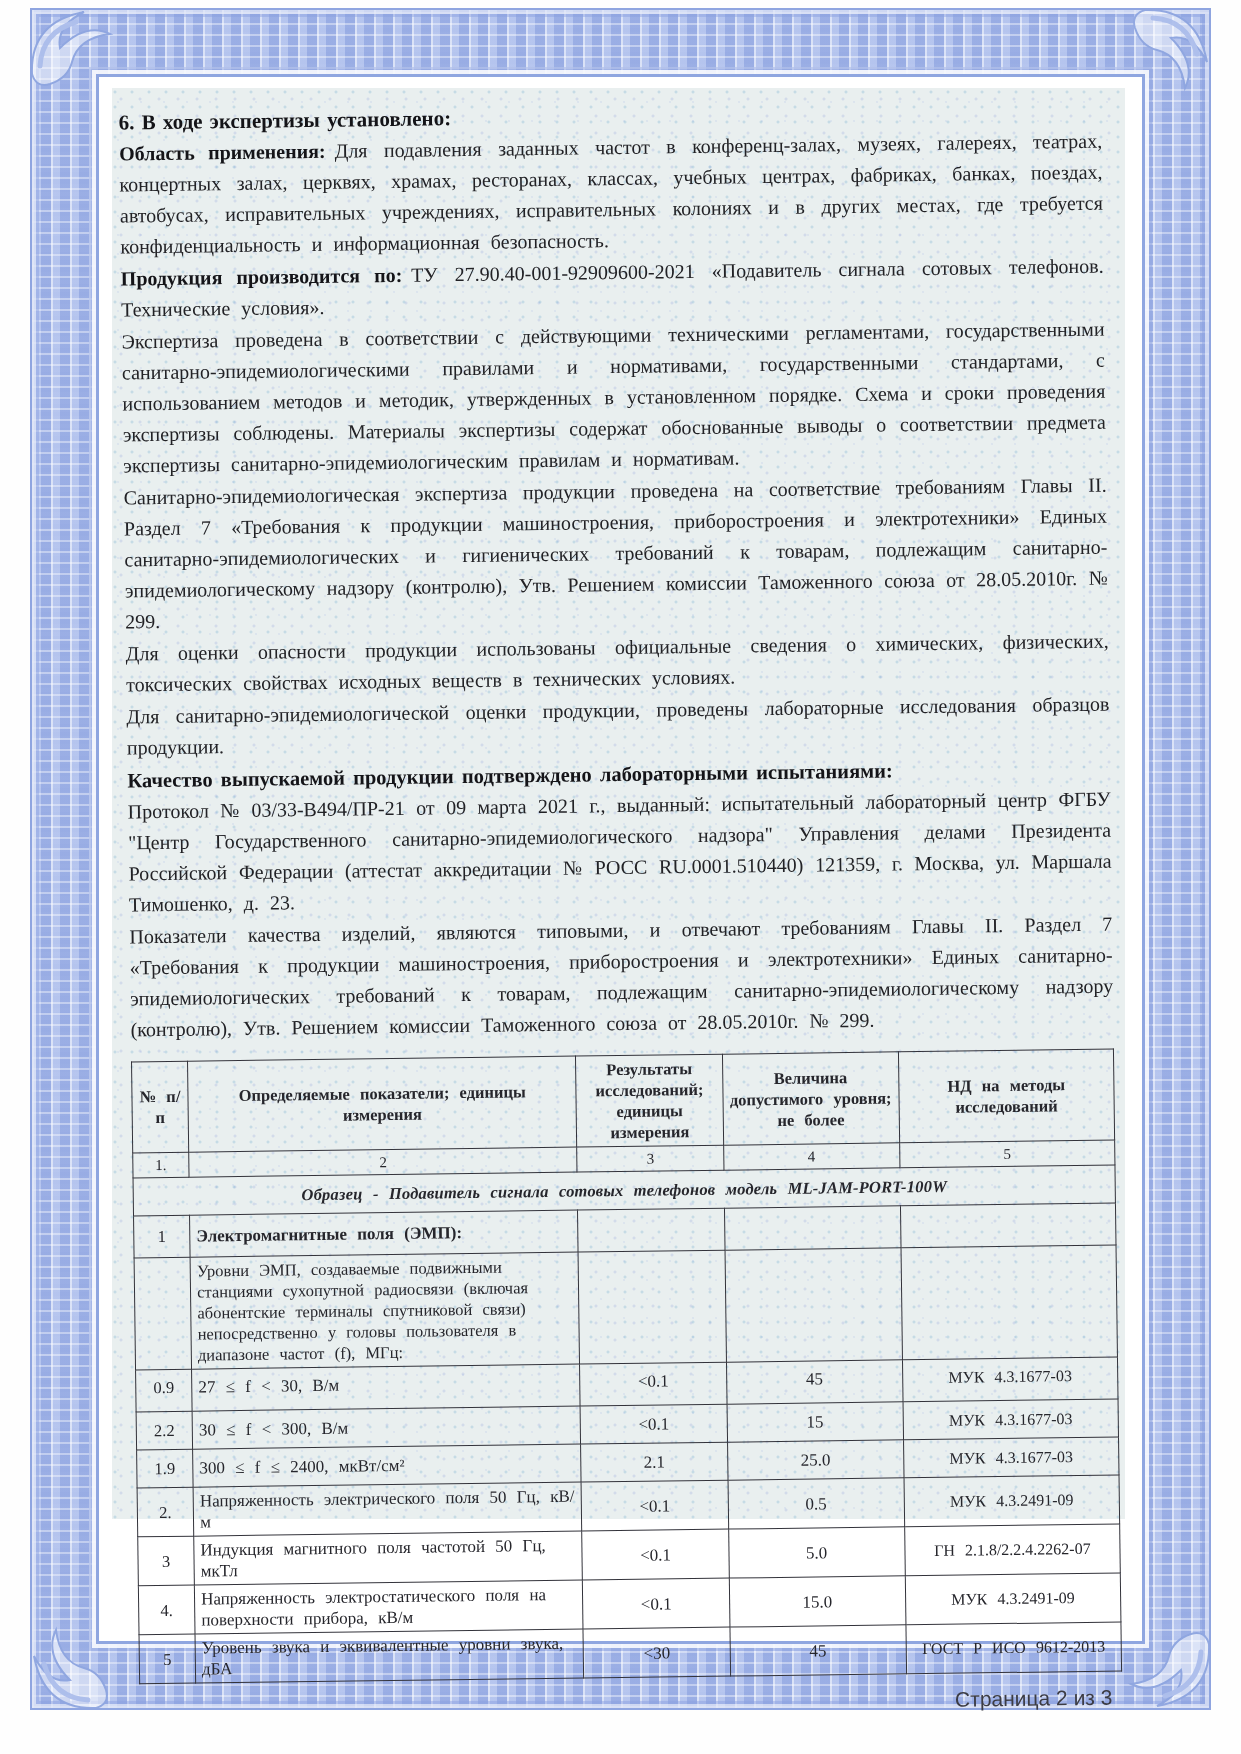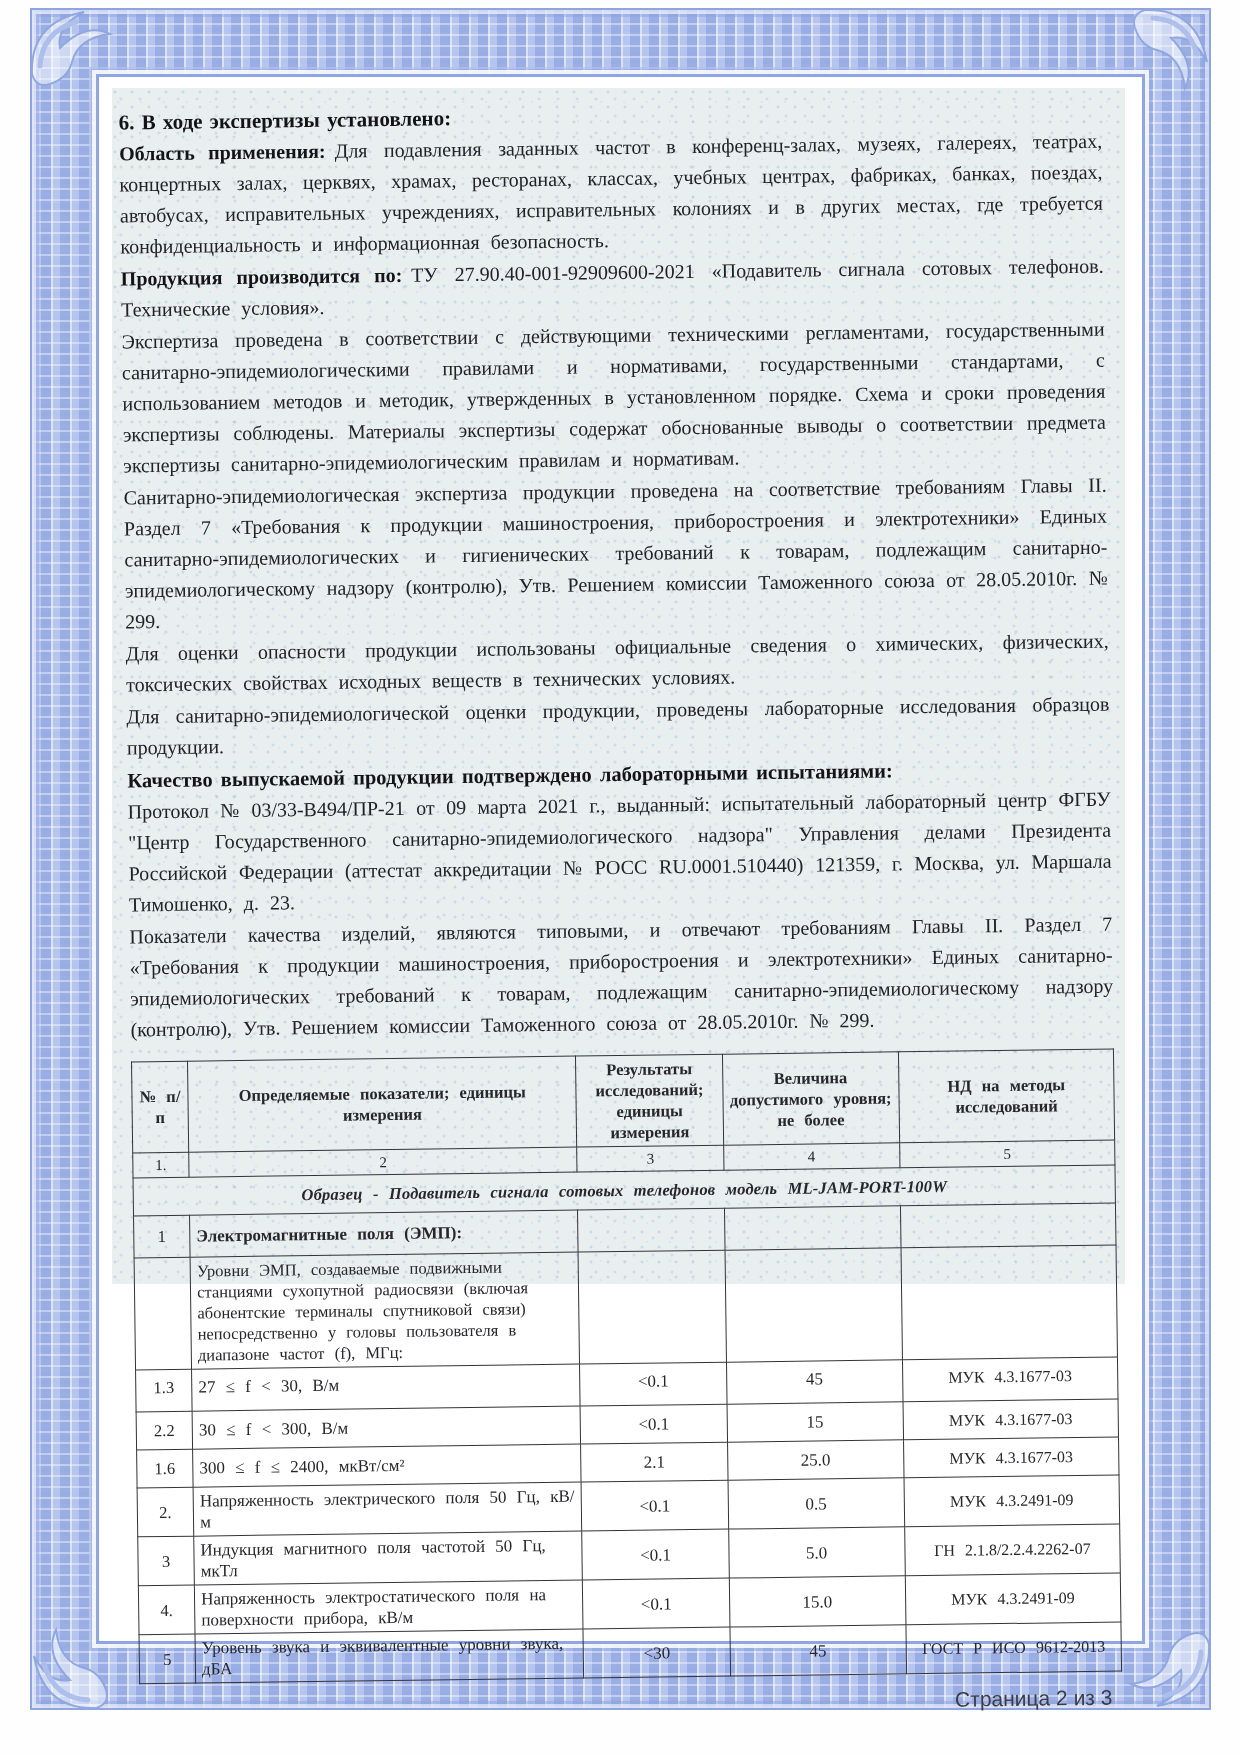--- a/index.html
+++ b/index.html
@@ -26,21 +26,21 @@
   }
   .corner{position:absolute;width:96px;height:96px;opacity:.95;}
   .corner svg{width:100%;height:100%;}
   .corner.tl{left:-6px;top:-6px;}
   .corner.tr{right:-6px;top:-6px;transform:rotate(90deg);}
   .corner.br{right:-6px;bottom:-6px;transform:rotate(180deg);}
   .corner.bl{left:-6px;bottom:-6px;transform:rotate(270deg);}
 
   
   .paper{
-    position:absolute;left:112px;top:88px;width:1013px;height:1196px;
+    position:absolute;left:112px;top:88px;width:1013px;height:1431px;
     background-color:#e9efef;
     background-image:
       radial-gradient(circle at 3px 4px, rgba(90,160,200,.25) 0 1.2px, transparent 1.8px),
       radial-gradient(circle at 9px 11px, rgba(120,140,215,.20) 0 1.2px, transparent 1.8px),
       radial-gradient(circle at 14px 2px, rgba(140,200,215,.22) 0 1px, transparent 1.5px),
       radial-gradient(circle at 6px 14px, rgba(150,170,225,.16) 0 1px, transparent 1.5px);
     background-size:17px 15px, 19px 17px, 13px 16px, 23px 19px;
     box-sizing:border-box;
     padding:12px 14px 10px 16px;
   }
@@ -177,35 +177,35 @@
             <td class="nd"></td>
           </tr>
           <tr class="sub">
             <td class="num"></td>
             <td class="ind">Уровни ЭМП, создаваемые подвижными станциями сухопутной радиосвязи (включая абонентские терминалы спутниковой связи) непосредственно у головы пользователя в диапазоне частот (f),  МГц:</td>
             <td class="val"></td>
             <td class="val"></td>
             <td class="nd"></td>
           </tr>
           <tr class="r11">
-            <td class="num">1.3</td>
+            <td class="num">0.9</td>
             <td class="ind">27 ≤ f &lt; 30, В/м</td>
             <td class="val">&lt;0.1</td>
             <td class="val">45</td>
             <td class="nd">МУК 4.3.1677-03</td>
           </tr>
           <tr>
             <td class="num">2.2</td>
             <td class="ind">30 ≤ f &lt; 300, В/м</td>
             <td class="val">&lt;0.1</td>
             <td class="val">15</td>
             <td class="nd">МУК 4.3.1677-03</td>
           </tr>
           <tr>
-            <td class="num">1.6</td>
+            <td class="num">1.9</td>
             <td class="ind">300 ≤ f ≤ 2400, мкВт/см²</td>
             <td class="val">2.1</td>
             <td class="val">25.0</td>
             <td class="nd">МУК 4.3.1677-03</td>
           </tr>
           <tr>
             <td class="num">2.</td>
             <td class="ind">Напряженность  электрического поля 50 Гц, кВ/м</td>
             <td class="val">&lt;0.1</td>
             <td class="val">0.5</td>

